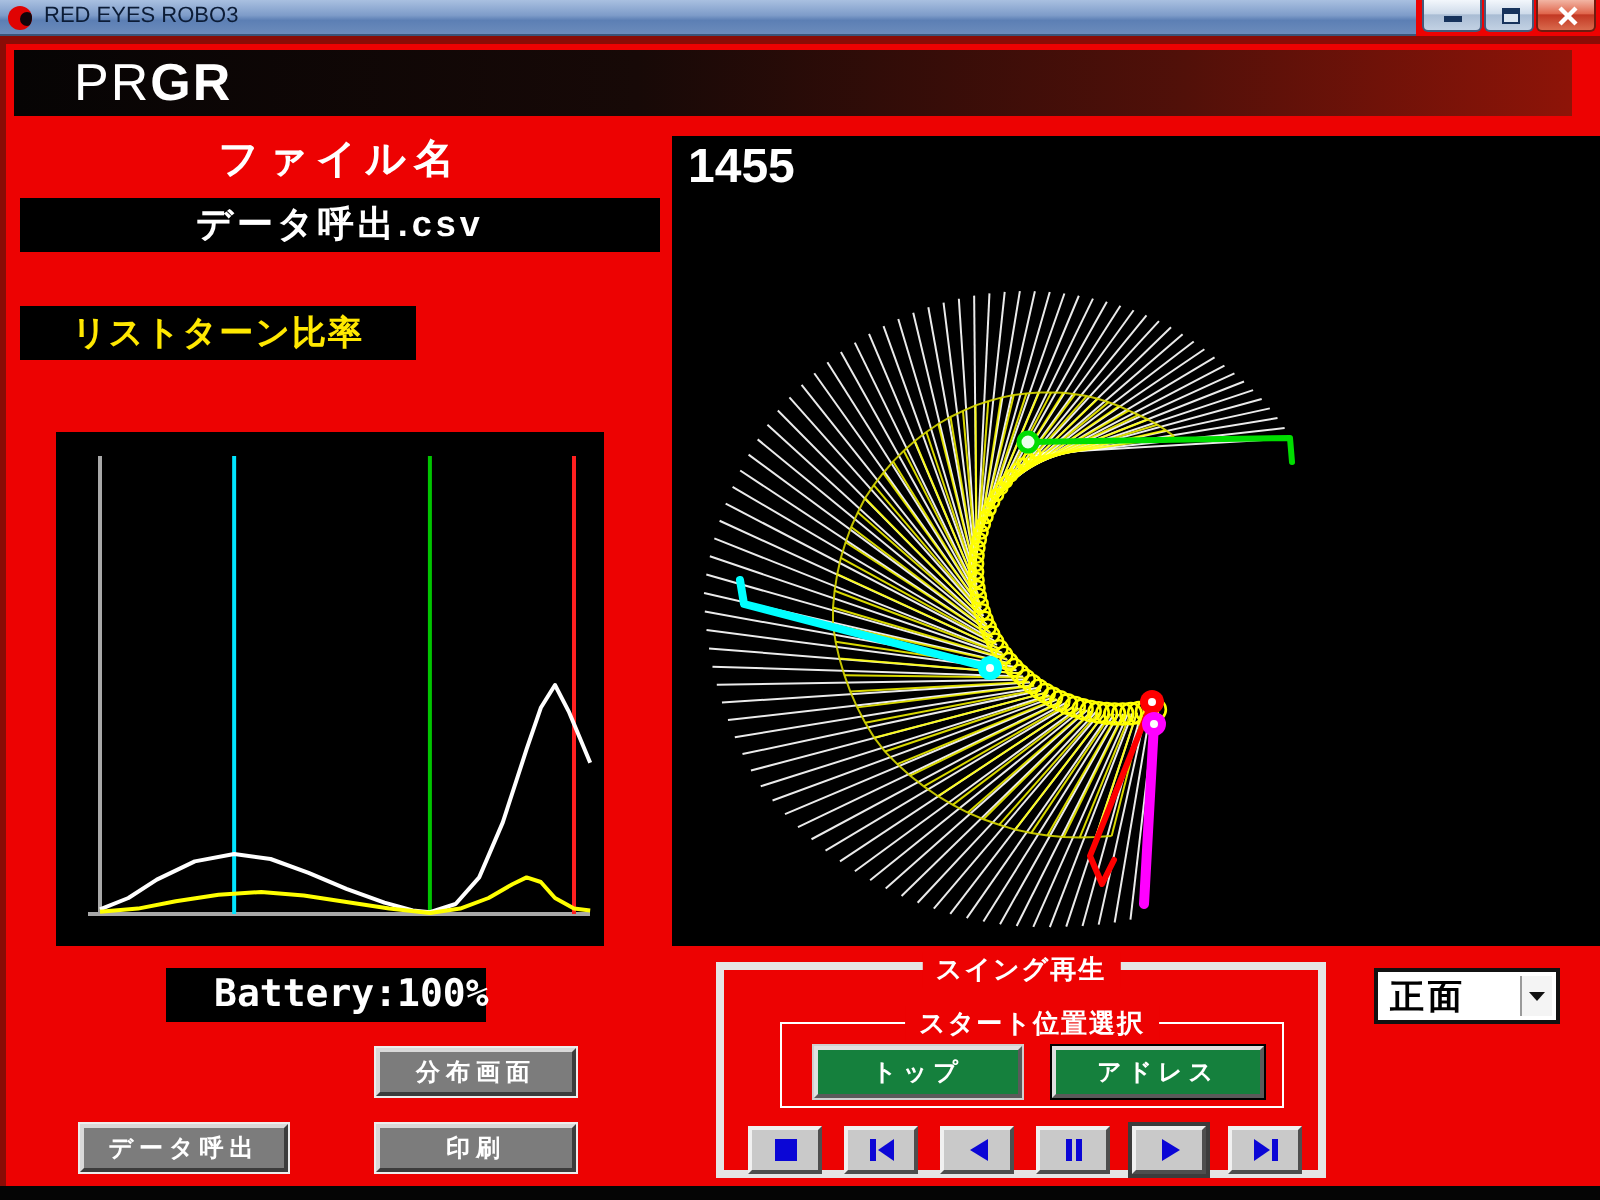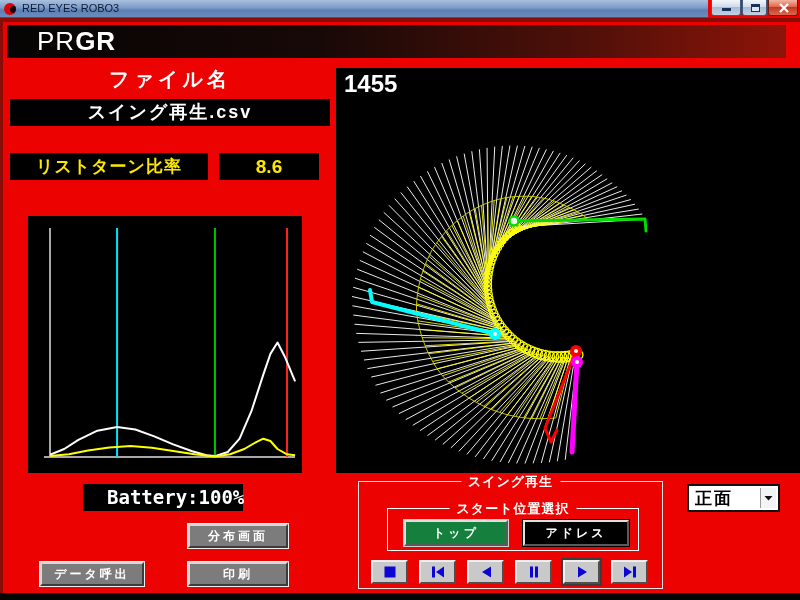--- a/index.html
+++ b/index.html
@@ -64,30 +64,30 @@
   #btn-dist { left:188px; top:524px; width:100px; }
   #btn-load { left:40px; top:562px; width:104px; }
   #btn-print{ left:188px; top:562px; width:100px; }
 
   
   #viz-box { position:absolute; left:336px; top:68px; width:521px; height:405px; background:#000; }
   #frame-counter { position:absolute; left:8px; top:2px; color:#fff; font-size:24px; font-weight:bold; }
 
   
   #play-group { position:absolute; left:358px; top:481px; width:305px; height:108px;
-    border:1px solid #e5e5e5; }
+    border:4px solid #e5e5e5; }
   .legend { position:absolute; top:-9px; left:50%; transform:translateX(-50%);
     background:#ed0202; padding:0 7px; color:#fff; font-size:13px; font-weight:bold;
     letter-spacing:1px; white-space:nowrap; }
   #start-group { position:absolute; left:28px; top:26px; width:252px; height:43px; border:1px solid #fff; }
   .start-btn { position:absolute; top:11px; height:26px; color:#fff; font-size:12px; font-weight:bold;
     letter-spacing:3px; text-align:center; line-height:22px;
     border:2px solid; border-color:#e0e0e0 #5a5a5a #5a5a5a #e0e0e0; box-shadow:0 0 0 1px #cfcfcf; }
   #btn-top { left:16px; width:104px; background:#15803d; }
-  #btn-address { left:135px; width:106px; background:#000000; box-shadow:0 0 0 1px #000; }
+  #btn-address { left:135px; width:106px; background:#15803d; box-shadow:0 0 0 1px #000; }
   .media-btn { position:absolute; top:78px; width:37px; height:24px; background:#c9c9c9;
     border:2px solid; border-color:#f0f0f0 #4e4e4e #4e4e4e #f0f0f0;
     display:flex; align-items:center; justify-content:center; }
   .media-btn.pressed { outline:2px solid #3c3c3c; outline-offset:0px; }
 
   
   #view-combo { position:absolute; left:687px; top:484px; width:93px; height:28px;
     background:#fff; border:2px solid #111; display:flex; align-items:center; }
   #view-value { flex:1; color:#000; font-size:17px; font-weight:bold; padding-left:6px; letter-spacing:2px; }
   #combo-arrow { width:16px; height:20px; margin-right:2px; background:#f4f4f4;
@@ -118,23 +118,22 @@
   </div>
   <div id="frame-top-line"></div>
   <div id="frame-left"></div>
   <div id="frame-bottom"></div>
 
   <div id="header">
     <div id="logo"><span class="pr">PR</span><span class="gr">GR</span></div>
   </div>
 
   <div id="file-label">ファイル名</div>
-  <div id="filename-box">スイング再生.csv</div>
+  <div id="filename-box">データ呼出.csv</div>
   <div id="ratio-label-box">リストターン比率</div>
-  <div id="ratio-value-box">8.6</div>
 
   <div id="chart-box">
     <svg id="chart-svg" width="274" height="257">
         <line x1="22" y1="12" x2="22" y2="241" stroke="#a8a8a8" stroke-width="2"></line>
         <line x1="16" y1="241" x2="267" y2="241" stroke="#a8a8a8" stroke-width="2"></line>
         <line x1="89.071" y1="12" x2="89.071" y2="241" stroke="#00e5ff" stroke-width="2"></line>
         <line x1="186.952" y1="12" x2="186.952" y2="241" stroke="#00c400" stroke-width="2"></line>
         <line x1="259" y1="12" x2="259" y2="241" stroke="#ff2020" stroke-width="2"></line>
         <polyline points="22.0,238.7 36.2,233.0 50.4,223.8 69.4,214.7 89.1,211.0 107.3,213.5 126.3,220.4 145.2,228.4 164.2,235.3 178.4,239.2 187.0,240.1 199.8,236.0 211.6,222.7 223.4,195.2 235.3,158.6 242.4,137.9 249.5,126.5 256.6,140.2 267.1,165.4" fill="none" stroke="#ffffff" stroke-width="2" stroke-linejoin="round"></polyline>
         <polyline points="22.0,239.9 41.0,238.3 59.9,234.6 81.3,231.4 102.6,230.0 123.9,231.8 145.2,235.0 166.6,238.3 187.0,240.5 202.1,238.3 216.3,233.0 228.2,226.1 235.3,222.7 242.4,225.0 249.5,233.0 259.0,238.3 267.1,239.2" fill="none" stroke="#ffff00" stroke-width="2" stroke-linejoin="round"></polyline>

